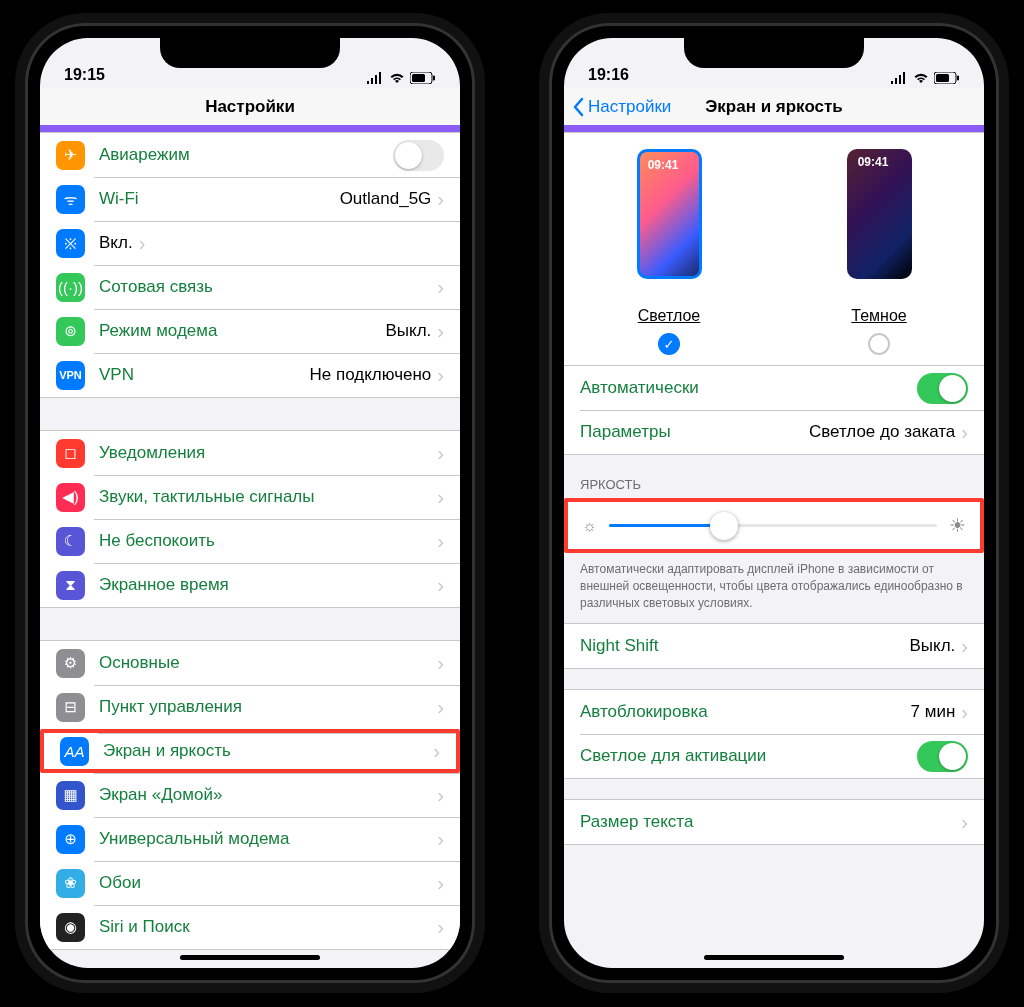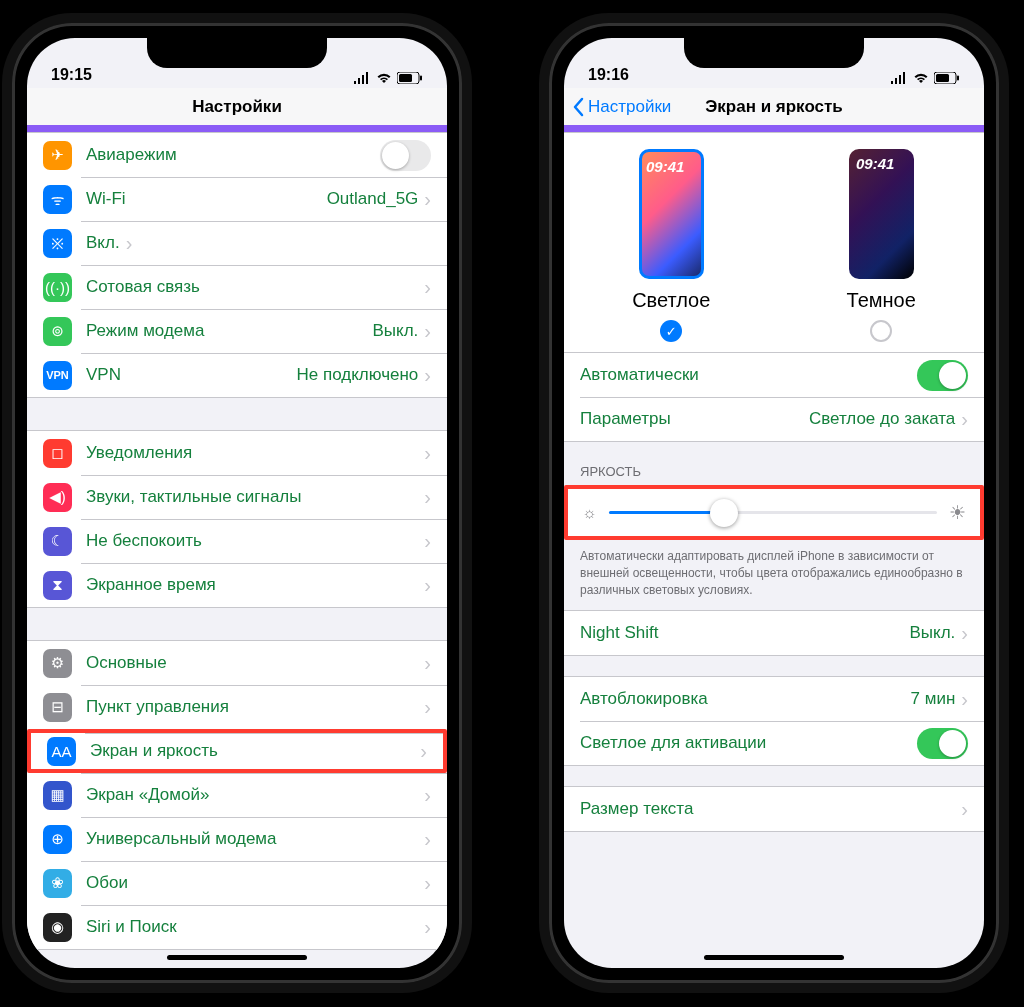--- a/index.html
+++ b/index.html
@@ -7,21 +7,21 @@
 
   .phone {
     position: absolute;
     width: 450px;
     height: 960px;
     background: #000;
     border-radius: 60px;
     box-shadow: 0 0 0 10px #111, inset 0 0 0 3px #333;
     overflow: hidden;
   }
-  .phone.left { left: 12px; top: 23px; }
+  .phone.left { left: 25px; top: 23px; }
   .phone.right { left: 549px; top: 23px; }
 
   .screen {
     position: absolute;
     left: 15px; right: 15px; top: 15px; bottom: 15px;
     background: #f2f2f7;
     border-radius: 48px;
     overflow: hidden;
   }
 
@@ -80,21 +80,21 @@
   }
   .row.no-icon + .row.no-icon::before { left: 16px; }
 
   .icon {
     width: 29px; height: 29px; border-radius: 7px;
     margin-right: 14px; flex-shrink: 0;
     display: flex; align-items: center; justify-content: center;
     color: #fff; font-size: 15px;
   }
   .label { flex: 1; font-size: 17px; color: #15803d; }
-  .value { font-size: 17px; color: #15803d; margin-right: 6px; }
+  .value { font-size: 17px; color: #000000; margin-right: 6px; }
   .chev { color: #c7c7cc; font-size: 20px; }
 
   .toggle {
     width: 51px; height: 31px; border-radius: 16px;
     position: relative;
   }
   .toggle.off { background: #e9e9ea; }
   .toggle.on  { background: #34c759; }
   .knob {
     position: absolute; top: 2px; width: 27px; height: 27px;
@@ -104,22 +104,22 @@
   .toggle.off .knob { left: 2px; }
   .toggle.on  .knob { right: 2px; }
 
   .redbox { border: 4px solid #ff3b30; border-radius: 2px; }
 
   .appearance { display: flex; justify-content: space-around; padding: 16px 0 10px; background: #fff; border-top: 1px solid #c7c7cc; }
   .thumb { display: flex; flex-direction: column; align-items: center; }
   .thumb-img { width: 65px; height: 130px; border-radius: 10px; position: relative; overflow: hidden; }
   .thumb-img.light { background: linear-gradient(135deg,#ff8a5c 0%,#ff5c8a 40%,#3b5cff 75%,#1a2a6c 100%); border: 3px solid #007aff; }
   .thumb-img.dark  { background: linear-gradient(135deg,#552233 0%,#331155 40%,#112266 75%,#000 100%); }
-  .thumb-time { position: absolute; top: 6px; left: 0; right: 12px; text-align: center; color: #fff; font-size: 15px; font-weight: 600; font-style: italic; }
-  .thumb-label { margin-top: 10px; font-size: 20px; }
+  .thumb-time { position: absolute; top: 6px; left: 0; right: 12px; text-align: center; color: #fff; font-size: 12px; font-weight: 600; }
+  .thumb-label { margin-top: 28px; font-size: 16px; text-decoration: underline; }
   .radio { margin-top: 8px; width: 22px; height: 22px; border-radius: 50%; }
   .radio.checked { background: #007aff; display: flex; align-items: center; justify-content: center; color: #fff; font-size: 13px; }
   .radio.unchecked { border: 2px solid #c7c7cc; }
 
   .slider-row {
     display: flex; align-items: center; padding: 12px 14px;
     background: #fff;
   }
   .track {
     flex: 1; height: 3px; background: #e5e5ea; border-radius: 2px;
@@ -231,21 +231,21 @@
             <div class="icon" style="background: rgb(142, 142, 147);">⚙</div>
             <span class="label">Основные</span>
             <span class="chev">›</span>
           </div>
           <div class="row">
             <div class="icon" style="background: rgb(142, 142, 147);">⊟</div>
             <span class="label">Пункт управления</span>
             <span class="chev">›</span>
           </div>
           <div class="row redbox">
-            <div class="icon" style="background: rgb(0, 122, 255);">AA</div>
+            <div class="icon" style="background: rgb(0, 122, 255); font-style: italic;">AA</div>
             <span class="label">Экран и яркость</span>
             <span class="chev">›</span>
           </div>
           <div class="row">
             <div class="icon" style="background: rgb(51, 85, 204);">▦</div>
             <span class="label">Экран «Домой»</span>
             <span class="chev">›</span>
           </div>
           <div class="row">
             <div class="icon" style="background: rgb(0, 122, 255);">⊕</div>

